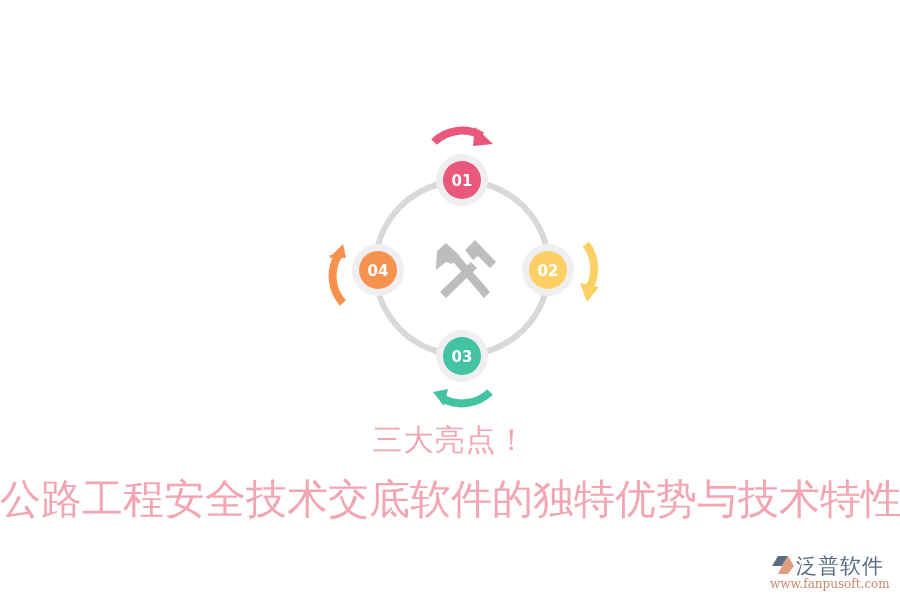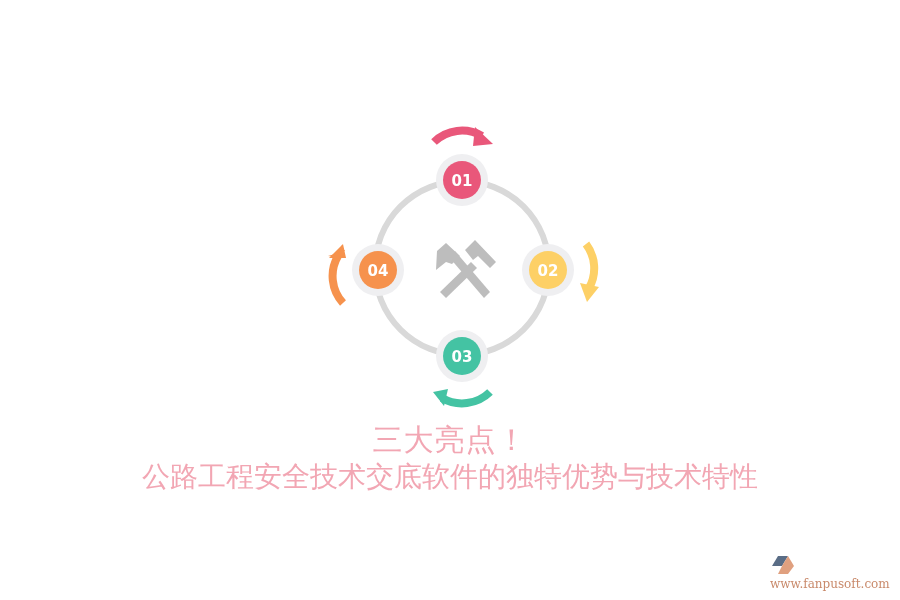--- a/index.html
+++ b/index.html
@@ -1,20 +1,20 @@
 <!DOCTYPE html>
 <html><head>
 <meta charset="utf-8">
 <style>
   html, body { margin:0; padding:0; }
   body { width:900px; height:600px; background:#ffffff; position:relative; overflow:hidden; font-family:"DejaVu Sans", sans-serif; }
   #diagram { position:absolute; left:0; top:0; width:900px; height:600px; }
   .title-line { position:absolute; left:0; width:900px; text-align:center; color:#f2a6b3; font-family:"DejaVu Serif", serif; font-weight:normal; white-space:nowrap; }
   #title1 { top:420px; font-size:30px; letter-spacing:1px; }
-  #title2 { top:458px; font-size:28px; letter-spacing:0px; }
+  #title2 { top:472px; font-size:41px; letter-spacing:0px; }
   #logo { position:absolute; left:768px; top:552px; width:125px; height:40px; }
   #logo-name { position:absolute; left:28px; top:0px; font-size:21px; color:#5a6d86; font-family:"DejaVu Sans", sans-serif; letter-spacing:1px; white-space:nowrap; }
   #logo-url { position:absolute; left:2px; top:25px; font-size:12px; color:#c98a6b; font-family:"DejaVu Serif", serif; white-space:nowrap; }
   #logo-mark { position:absolute; left:2px; top:2px; width:26px; height:22px; }
 </style>
 </head>
 <body>
 
 <svg id="diagram" viewBox="0 0 900 600" xmlns="http://www.w3.org/2000/svg">
 
@@ -72,14 +72,15 @@
 </svg>
 
 <div id="title1" class="title-line">三大亮点！</div>
 <div id="title2" class="title-line">公路工程安全技术交底软件的独特优势与技术特性</div>
 
 <div id="logo">
   <svg id="logo-mark" viewBox="0 0 26 22">
     <polygon points="2,12 8,2 18,2 12,12" fill="#5a6d86"></polygon>
     <polygon points="12,12 18,2 24,12 18,20 8,20" fill="#e0a07f"></polygon>
   </svg>
+  <span id="logo-name">泛普软件</span>
   <span id="logo-url">www.fanpusoft.com</span>
 </div>
 
 </body></html>

